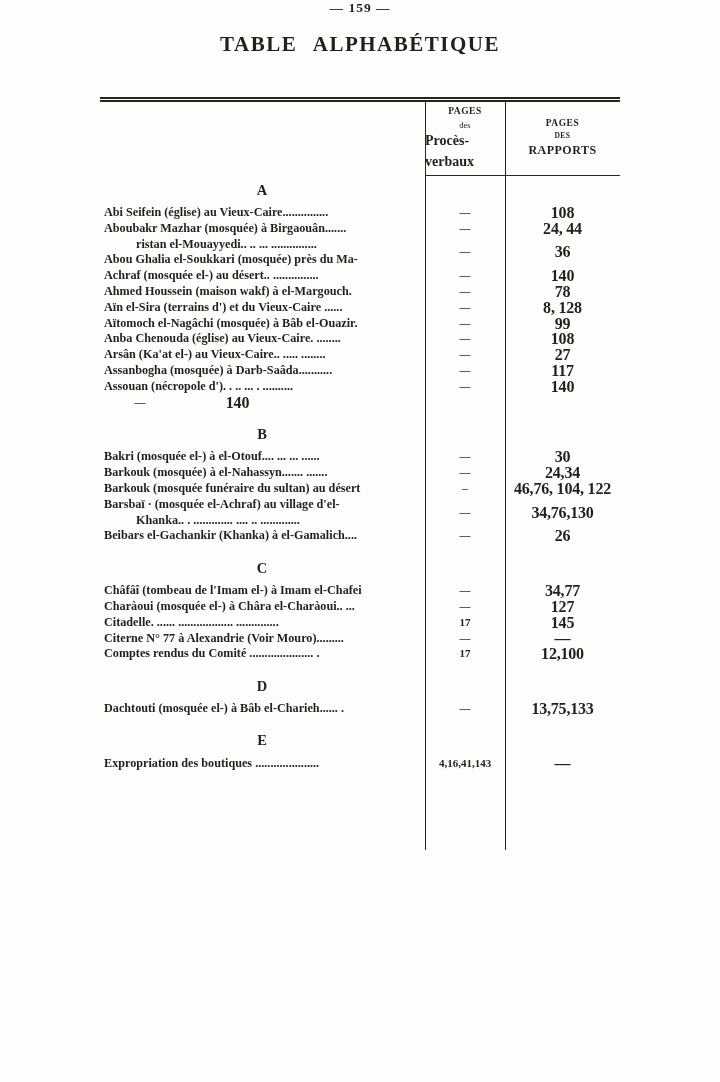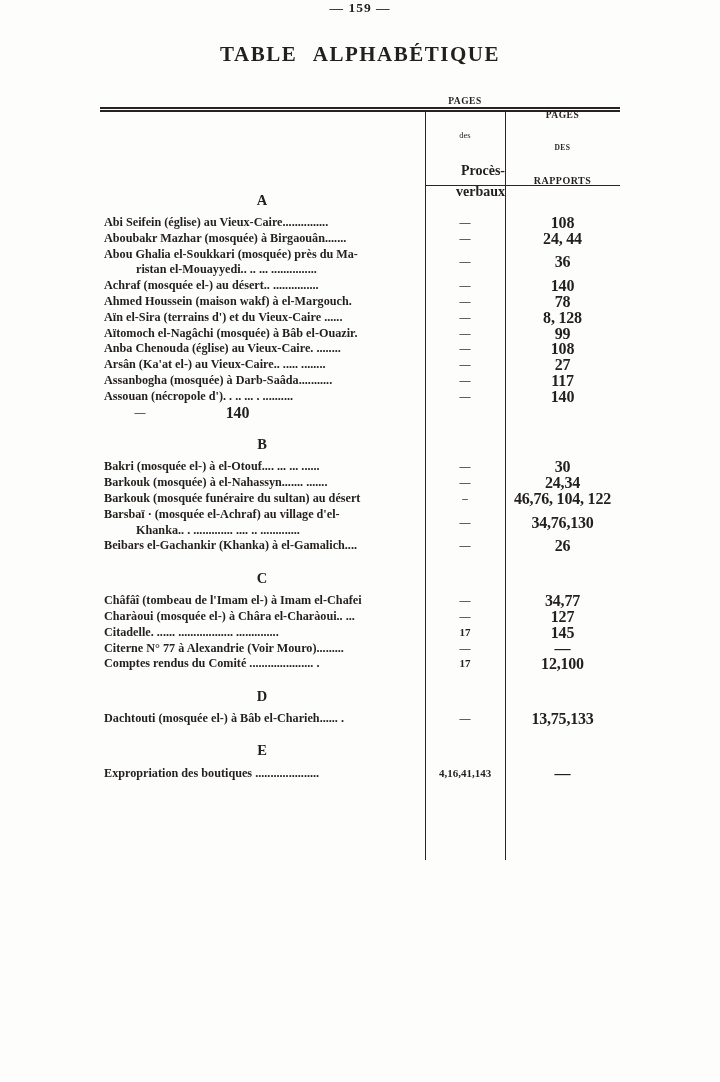--- a/index.html
+++ b/index.html
@@ -11,21 +11,21 @@
     overflow:hidden;
     position:relative;
   }
   .page-number{
     text-align:center;
     font-size:13.5px;
     font-weight:bold;
     letter-spacing:1px;
   }
   .page-title{
-    margin-top:26px;
+    margin-top:16px;
     text-align:center;
     font-size:21px;
     font-weight:bold;
     letter-spacing:1.5px;
     word-spacing:10px;
   }
   .table-area{
     position:relative;
     margin:40px auto 0 100px;
     width:520px;
@@ -36,29 +36,29 @@
     position:absolute;top:0;bottom:0;width:1px;background:#2a2723;
   }
   .vrule-1{left:325px;}
   .vrule-2{left:405px;}
   .hdr-sep{
     position:absolute;top:73px;left:325px;right:0;height:1px;background:#2a2723;
   }
   .col-hdr{
     position:absolute;top:0;height:73px;
     display:flex;flex-direction:column;align-items:center;justify-content:center;
-    text-align:right;line-height:1.45;gap:20px;
+    text-align:left;line-height:1.45;
   }
   .col-hdr-pv{left:325px;width:80px;}
   .col-hdr-rap{left:405px;width:115px;}
   .hdr-l1{font-size:9.5px;font-weight:bold;letter-spacing:.5px;}
   .hdr-l2{font-size:8.5px;}
   .hdr-l2.caps{font-size:7.5px;font-weight:bold;letter-spacing:.5px;}
   .hdr-l3{font-size:14px;font-weight:bold;}
-  .hdr-l3.caps{font-size:10px;letter-spacing:.5px;text-decoration:underline;}
+  .hdr-l3.caps{font-size:12px;letter-spacing:.5px;}
   .tbody{position:absolute;top:73px;left:0;right:0;}
   .section-head{
     height:30px;
     display:flex;align-items:center;
   }
   .section-head.gap{margin-top:9px;}
   .section-letter{
     width:325px;text-align:center;
     font-size:14.5px;font-weight:bold;letter-spacing:1px;
   }
@@ -119,22 +119,22 @@
       </div>
       <div class="row">
         <div class="cell-entry">
           <div class="line">Aboubakr Mazhar (mosquée) à Birgaouân.......</div>
         </div>
         <div class="cell-pv">—</div>
         <div class="cell-rap">24, 44</div>
       </div>
       <div class="row">
         <div class="cell-entry">
+          <div class="line cont">ristan el-Mouayyedi.. .. ... ...............</div>
           <div class="line">Abou Ghalia el-Soukkari (mosquée) près du Ma-</div>
-          <div class="line cont">ristan el-Mouayyedi.. .. ... ...............</div>
         </div>
         <div class="cell-pv">—</div>
         <div class="cell-rap">36</div>
       </div>
       <div class="row">
         <div class="cell-entry">
           <div class="line">Achraf (mosquée el-) au désert.. ...............</div>
         </div>
         <div class="cell-pv">—</div>
         <div class="cell-rap">140</div>

